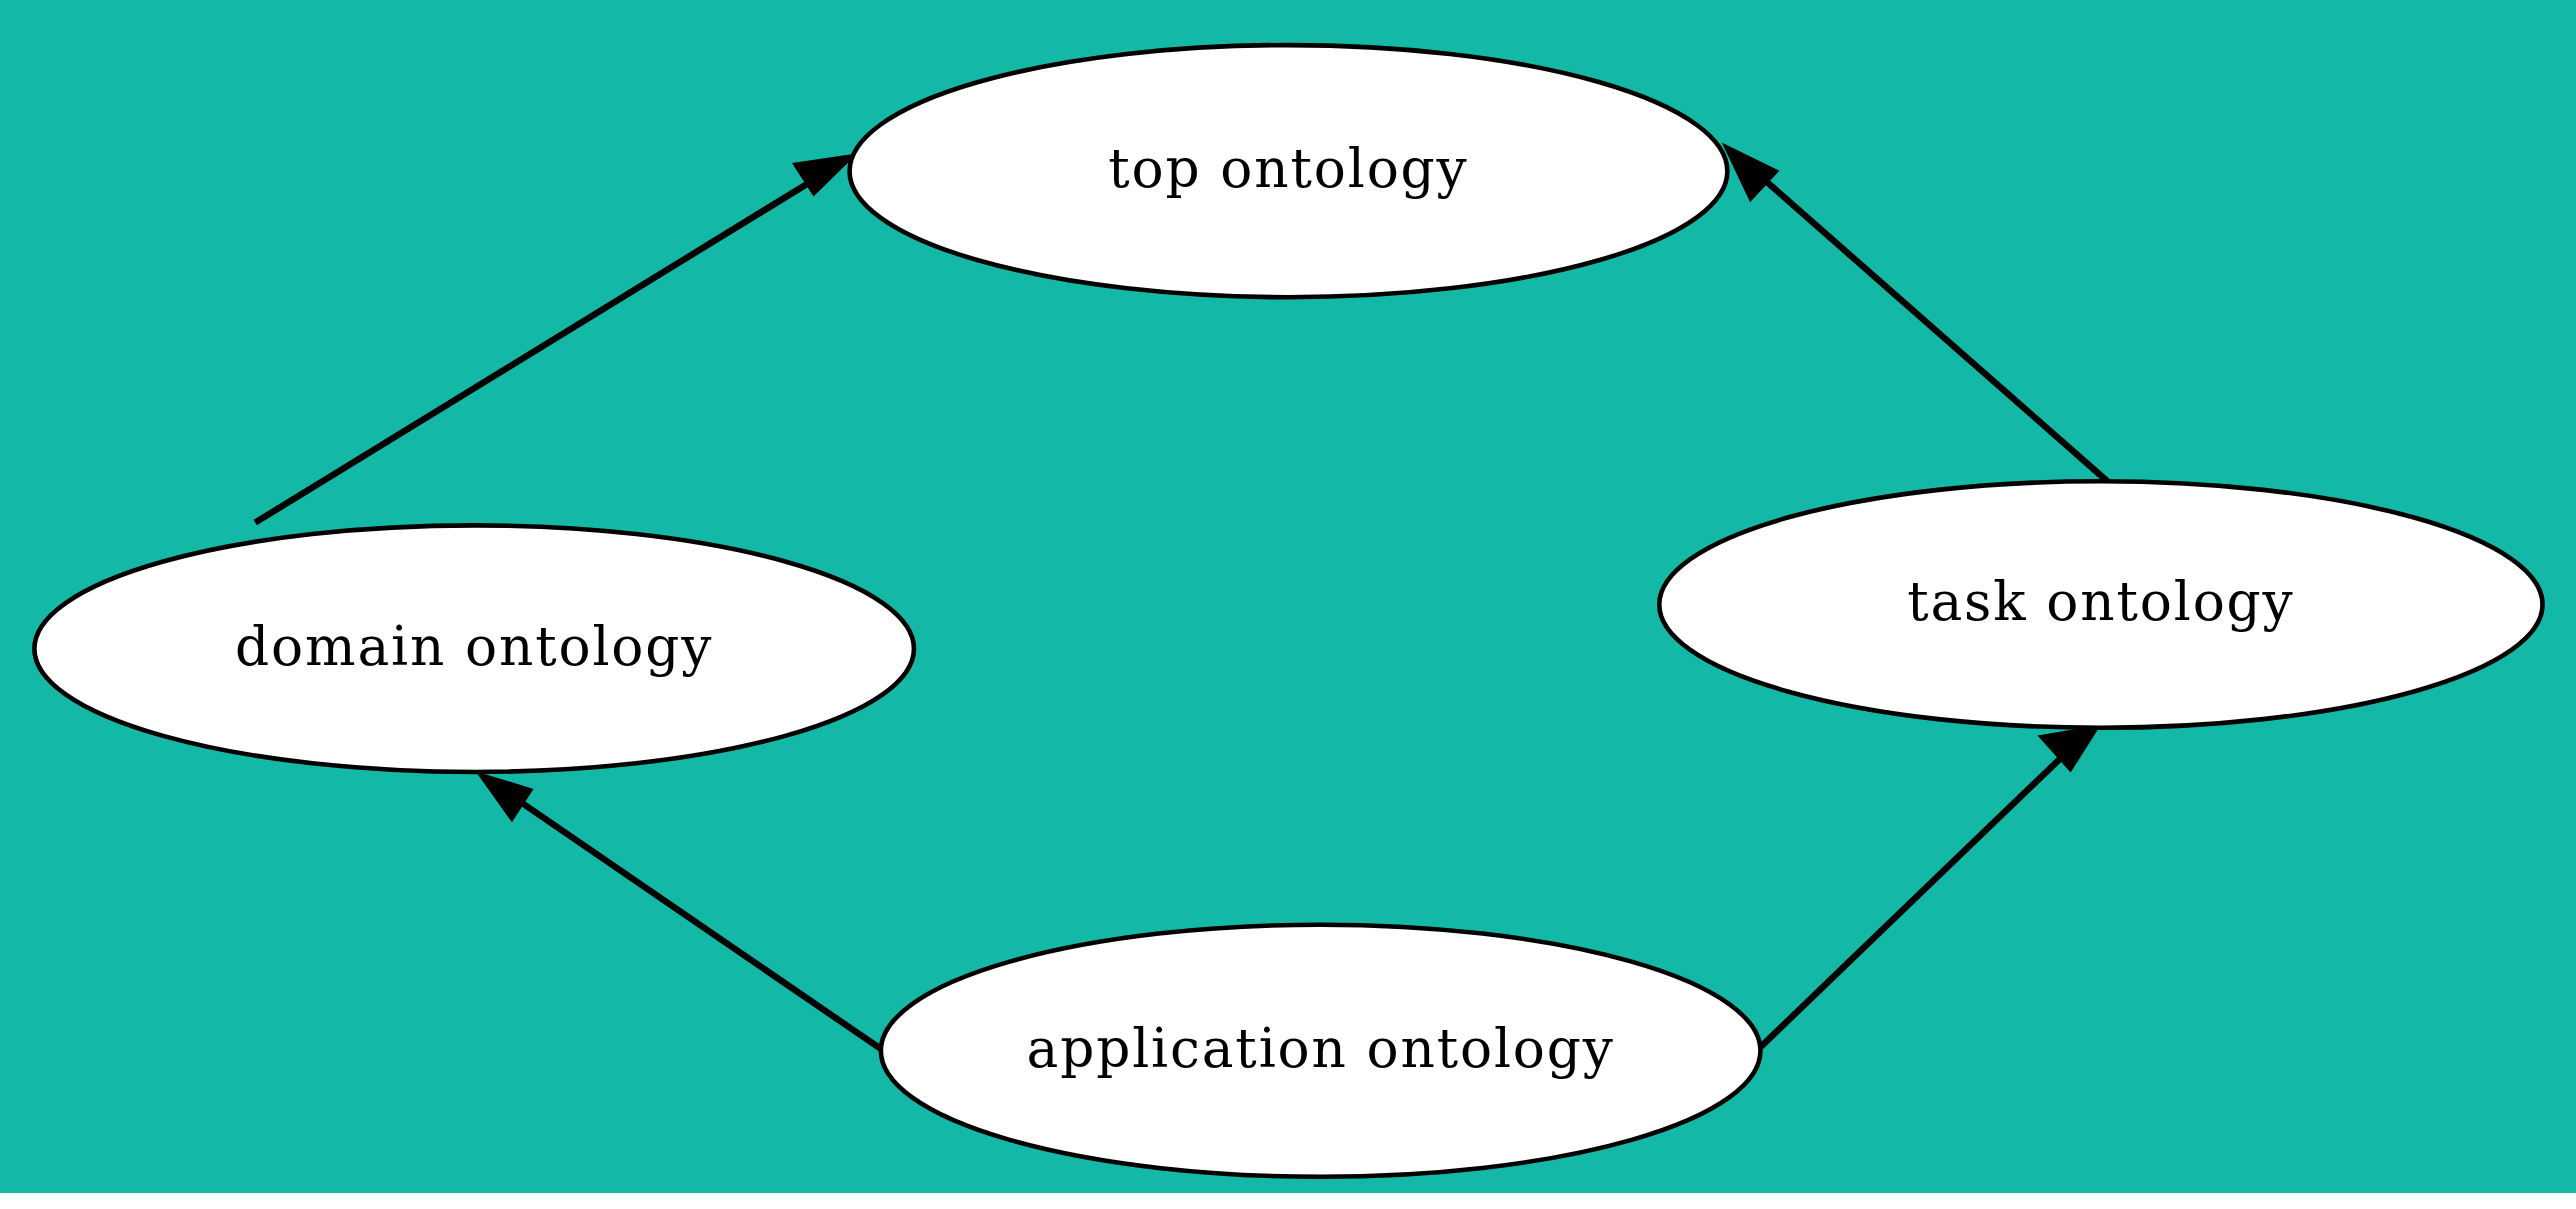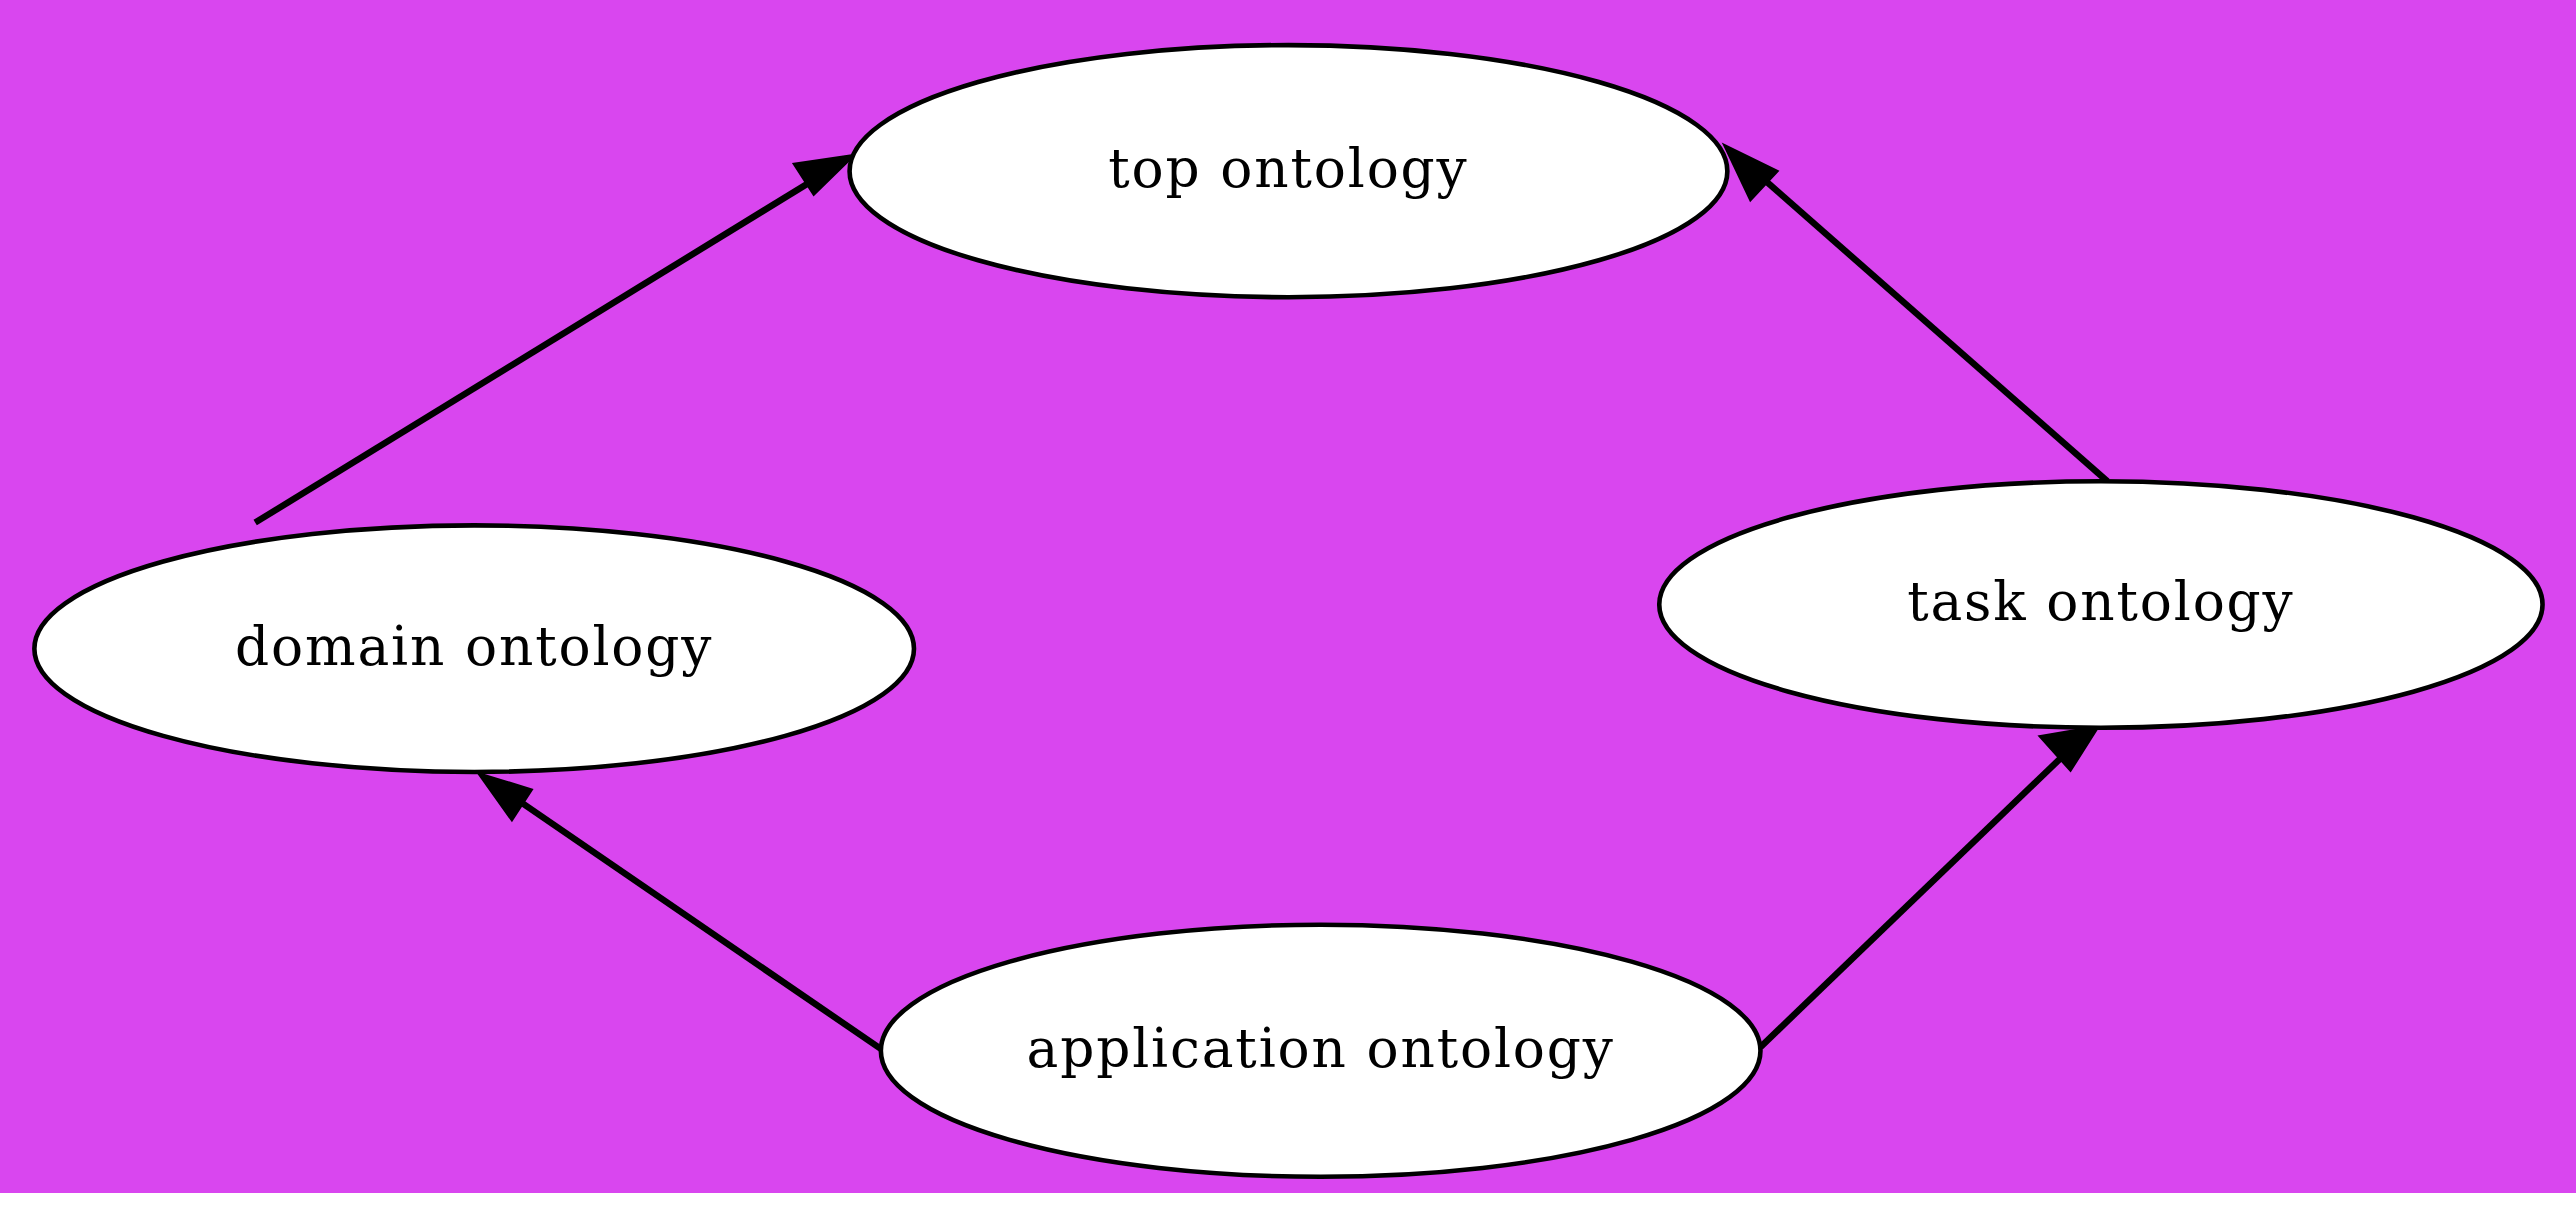--- a/index.html
+++ b/index.html
@@ -11,21 +11,21 @@
   body {
     width: 2576px;
     height: 1209px;
     overflow: hidden;
     font-family: "DejaVu Serif", serif;
   }
   #diagram-root {
     position: relative;
     width: 2576px;
     height: 1193px;
-    background: #d946ef;
+    background: #14b8a6;
   }
   #diagram-svg {
     display: block;
     width: 2576px;
     height: 1209px;
   }
   .node-shape {
     fill: #ffffff;
     stroke: #000000;
     stroke-width: 5;

